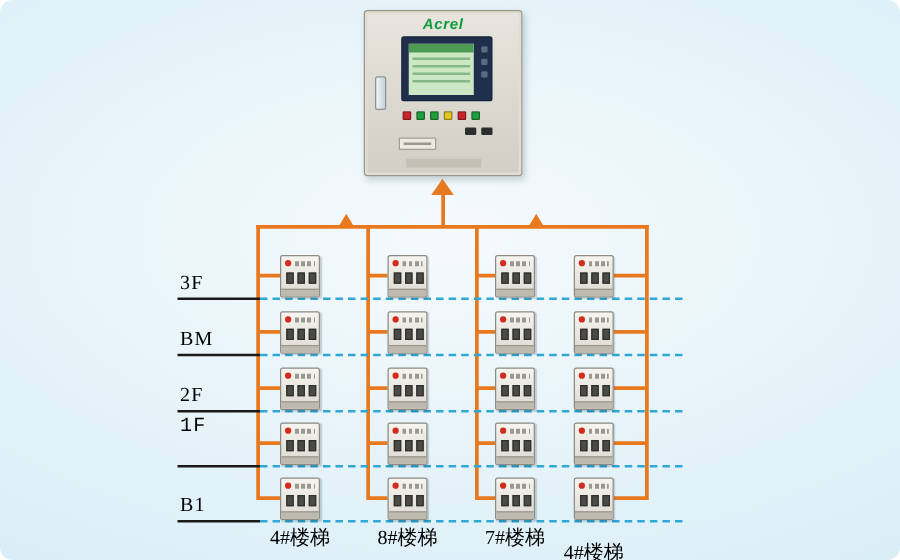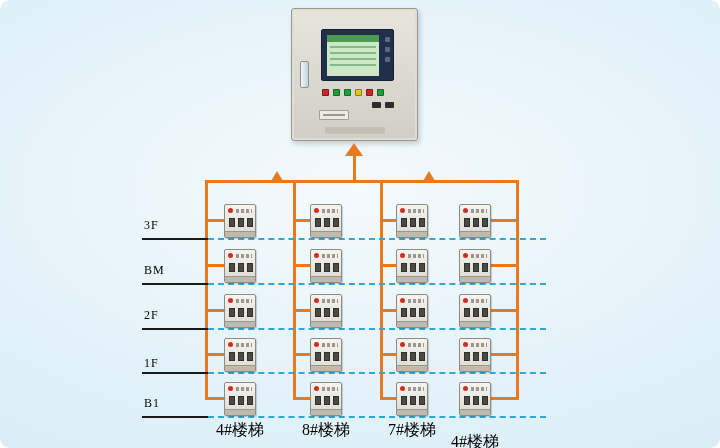--- a/index.html
+++ b/index.html
@@ -22,21 +22,21 @@
   }
   .flow-arrow {
     position:absolute; width:0; height:0;
     border-left:6px solid transparent; border-right:6px solid transparent;
     border-bottom:10px solid var(--bus);
   }
 
   
   .floor-solid { position:absolute; left:142px; width:66px; height:2px; background:var(--floor_solid); }
   .floor-dash  { position:absolute; left:208px; width:338px; height:0; border-top:2px dashed var(--floor_dash); }
-  .floor-label { position:absolute; left:144px; width:54px; font-size:12px; color:#000; letter-spacing:1px; }
+  .floor-label { position:absolute; left:144px; width:54px; font-size:16px; color:#000; letter-spacing:1px; }
   .stair-label { position:absolute; width:90px; text-align:center; font-size:16px; color:#000; }
 
   
   .device {
     position:absolute; width:32px; height:34px; border-radius:2px;
     background:linear-gradient(#f5f4ef,#dcdad1);
     border:1px solid #8d8b82; box-shadow:1px 1px 1px rgba(40,60,75,.22);
   }
   .led   { position:absolute; left:3px; top:3px; width:5px; height:5px; border-radius:50%; }
   .mlines{ position:absolute; left:11px; top:4px; width:16px; height:4px;
@@ -80,20 +80,21 @@
   }
   .slot::after { content:""; position:absolute; left:3px; top:3px; width:22px; height:2px; background:#9b978b; }
   .nameplate { position:absolute; left:33px; bottom:6px; width:60px; height:7px; background:#c2bfb4; border-radius:1px; }
 </style>
 </head>
 <body>
 
 <div id="stage">
 
   <div class="cabinet">
+    <div class="cab-brand">Acrel</div>
     <div class="cab-screen">
       <div class="lcd">
         <div class="lcd-bar"></div>
         <div class="lcd-line"></div>
         <div class="lcd-line"></div>
         <div class="lcd-line"></div>
         <div class="lcd-line"></div>
       </div>
       <div class="lcd-btns">
           <i></i>
@@ -135,21 +136,21 @@
       <div class="floor-solid" style="top: 238px;"></div>
       <div class="floor-label" style="top: 218px;">3F</div>
       <div class="floor-dash" style="top: 283px;"></div>
       <div class="floor-solid" style="top: 283px;"></div>
       <div class="floor-label" style="top: 263px;">BM</div>
       <div class="floor-dash" style="top: 328px;"></div>
       <div class="floor-solid" style="top: 328px;"></div>
       <div class="floor-label" style="top: 308px;">2F</div>
       <div class="floor-dash" style="top: 372px;"></div>
       <div class="floor-solid" style="top: 372px;"></div>
-      <div class="floor-label" style="top: 356px;">1F</div>
+      <div class="floor-label" style="top: 332px; font-family: Liberation Mono, monospace;">1F</div>
       <div class="floor-dash" style="top: 416px;"></div>
       <div class="floor-solid" style="top: 416px;"></div>
       <div class="floor-label" style="top: 396px;">B1</div>
       <div class="bus" style="left: 206px; top: 219px; width: 18px; height: 3px;"></div>
       <div class="device" style="left: 224px; top: 204px;">
         <span class="led" style="background:#d42b1f"></span>
         <span class="mlines"></span>
         <span class="terms">
           <i></i>
           <i></i>

